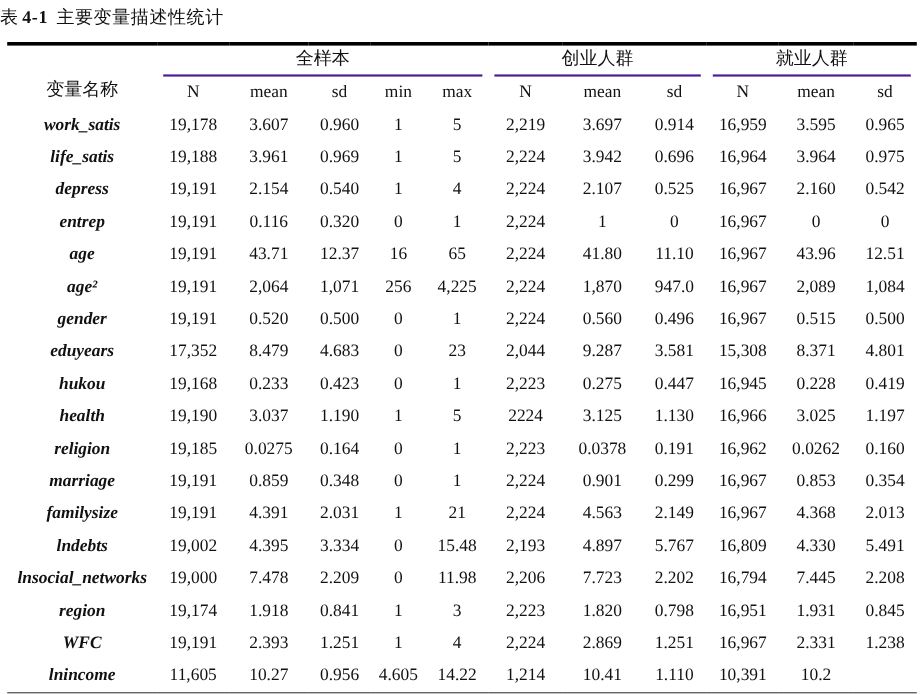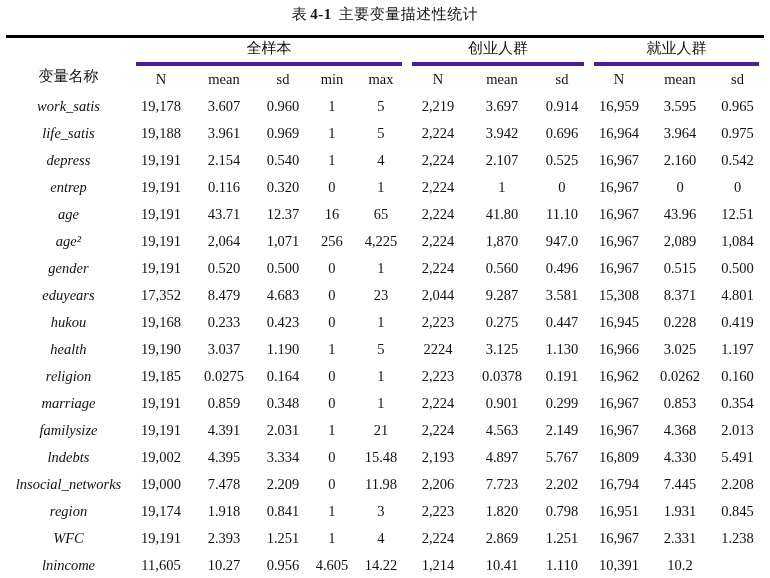--- a/index.html
+++ b/index.html
@@ -6,21 +6,20 @@
   .page {
     position: relative;
     width: 770px;
     height: 578px;
     background: #ffffff;
     overflow: hidden;
     font-family: "Liberation Serif", "DejaVu Serif", serif;
     color: #111111;
   }
   .caption {
-    text-align: center;
     font-size: 15px;
     padding-top: 5px;
     letter-spacing: 0.5px;
   }
   .caption .cap-num { font-weight: 700; margin: 0 3px; }
   .caption .cap-text { margin-left: 4px; }
 
   table.stats {
     border-collapse: collapse;
     table-layout: fixed;
@@ -38,27 +37,27 @@
     overflow: hidden;
   }
   tr.group-row th { height: 23px; font-size: 15px; }
   th.var-head {
     vertical-align: bottom;
     font-size: 15px;
     padding-bottom: 7px;
   }
   th.group-cell { vertical-align: bottom; }
   th.group-cell .group-inner {
-    border-bottom: 4px solid #4c1d95;
+    border-bottom: 2px solid #4c1d95;
     padding: 1px 0 4px 0;
     margin: 0 5px;
   }
   tr.sub-row th { height: 27px; font-size: 14.5px; }
   tbody td { height: 27px; font-size: 14.5px; }
-  td.var-name { font-style: italic; }
+  td.var-name { font-style: italic; font-weight: bold; }
 
   .watermark {
     position: absolute;
     right: 2px;
     bottom: 1px;
     text-align: right;
     line-height: 1;
   }
   .wm-name {
     font-family: "Liberation Sans", "DejaVu Sans", sans-serif;

